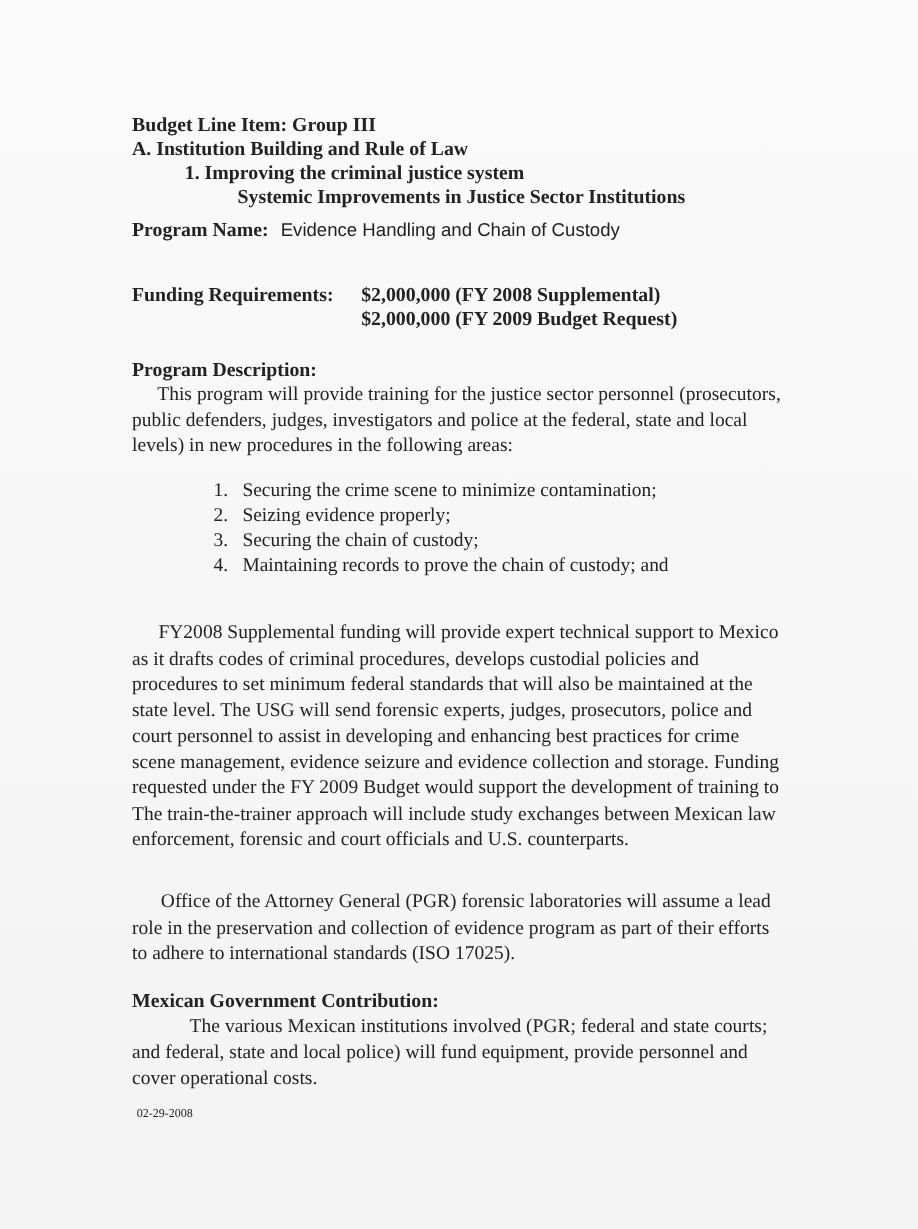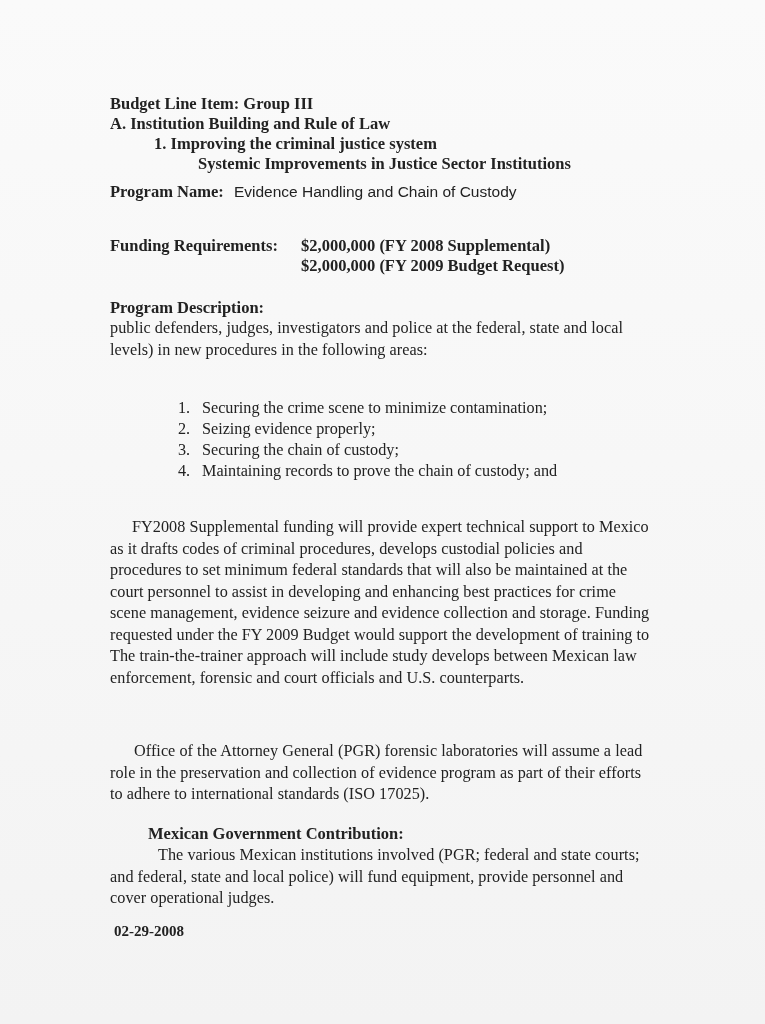--- a/index.html
+++ b/index.html
@@ -21,21 +21,21 @@
       width: 765px; height: 1024px;
       background: linear-gradient(180deg, #fafafa 0%, #f6f6f6 60%, #f3f3f3 100%);
     }
     .abs { position: absolute; white-space: nowrap; }
     .b { font-weight: bold; }
     .h-line { font-size: 16.5px; line-height: 20px; }
     .body-text { font-size: 16.2px; line-height: 21.5px; letter-spacing: 0.05px; }
     .list-item { font-size: 16.2px; line-height: 21px; margin-left: 45px; }
     .list-num { display: inline-block; width: 24px; }
     .sans { font-family: "Liberation Sans", "DejaVu Sans", sans-serif; font-weight: normal; font-size: 15.5px; }
-    .date { font-size: 15px; font-weight: bold; }
+    .date { font-size: 10px; font-weight: normal; }
     .para { position: absolute; left: 110px; width: 600px; }
     .para p { margin: 0; }
   </style>
 </head>
 <body>
 
 <div class="page">
 
   <div class="abs h-line b" style="left:110px; top:94px;">Budget Line Item: Group III</div>
   <div class="abs h-line b" style="left:110px; top:114px;">A. Institution Building and Rule of Law</div>
@@ -46,20 +46,21 @@
     <span class="b">Program Name:</span>
     <span class="sans" style="margin-left:6px;">Evidence Handling and Chain of Custody</span>
   </div>
 
   <div class="abs h-line b" style="left:110px; top:236px;">Funding Requirements:</div>
   <div class="abs h-line b" style="left:301px; top:236px;">$2,000,000 (FY 2008 Supplemental)</div>
   <div class="abs h-line b" style="left:301px; top:256px;">$2,000,000 (FY 2009 Budget Request)</div>
 
   <div class="abs h-line b" style="left:110px; top:298px;">Program Description:</div>
   <div class="para body-text" style="top:318px;">
+    <p style="text-indent:21px;">This program will provide training for the justice sector personnel (prosecutors,</p>
     <p>public defenders, judges, investigators and police at the federal, state and local</p>
     <p>levels) in new procedures in the following areas:</p>
   </div>
 
   <div class="abs list-item" style="left:133px; top:398px;">
     <span class="list-num">1.</span><span>Securing the crime scene to minimize contamination;</span>
   </div>
   <div class="abs list-item" style="left:133px; top:419px;">
     <span class="list-num">2.</span><span>Seizing evidence properly;</span>
   </div>
@@ -67,35 +68,36 @@
     <span class="list-num">3.</span><span>Securing the chain of custody;</span>
   </div>
   <div class="abs list-item" style="left:133px; top:461px;">
     <span class="list-num">4.</span><span>Maintaining records to prove the chain of custody; and</span>
   </div>
 
   <div class="para body-text" style="top:517px;">
     <p style="text-indent:22px;">FY2008 Supplemental funding will provide expert technical support to Mexico</p>
     <p>as it drafts codes of criminal procedures, develops custodial policies and</p>
     <p>procedures to set minimum federal standards that will also be maintained at the</p>
+    <p>state level.  The USG will send forensic experts, judges, prosecutors, police and</p>
     <p>court personnel to assist in developing and enhancing best practices for crime</p>
     <p>scene management, evidence seizure and evidence collection and storage.  Funding</p>
     <p>requested under the FY 2009 Budget would support the development of training to</p>
-    <p>The train-the-trainer approach will include study develops between Mexican law</p>
+    <p>The train-the-trainer approach will include study exchanges between Mexican law</p>
     <p>enforcement, forensic and court officials and U.S. counterparts.</p>
   </div>
 
   <div class="para body-text" style="top:741px;">
     <p style="text-indent:24px;">Office of the Attorney General (PGR) forensic laboratories will assume a lead</p>
     <p>role in the preservation and collection of evidence program as part of their efforts</p>
     <p>to adhere to international standards (ISO 17025).</p>
   </div>
 
-  <div class="abs h-line b" style="left:110px; top:824px;margin-left:38px;">Mexican Government Contribution:</div>
+  <div class="abs h-line b" style="left:110px; top:824px;">Mexican Government Contribution:</div>
   <div class="para body-text" style="top:845px;">
     <p style="text-indent:48px;">The various Mexican institutions involved (PGR; federal and state courts;</p>
     <p>and federal, state and local police) will fund equipment, provide personnel and</p>
-    <p>cover operational judges.</p>
+    <p>cover operational costs.</p>
   </div>
 
   <div class="abs date" style="left:114px; top:923px;">02-29-2008</div>
 
 </div>
 
 </body></html>

